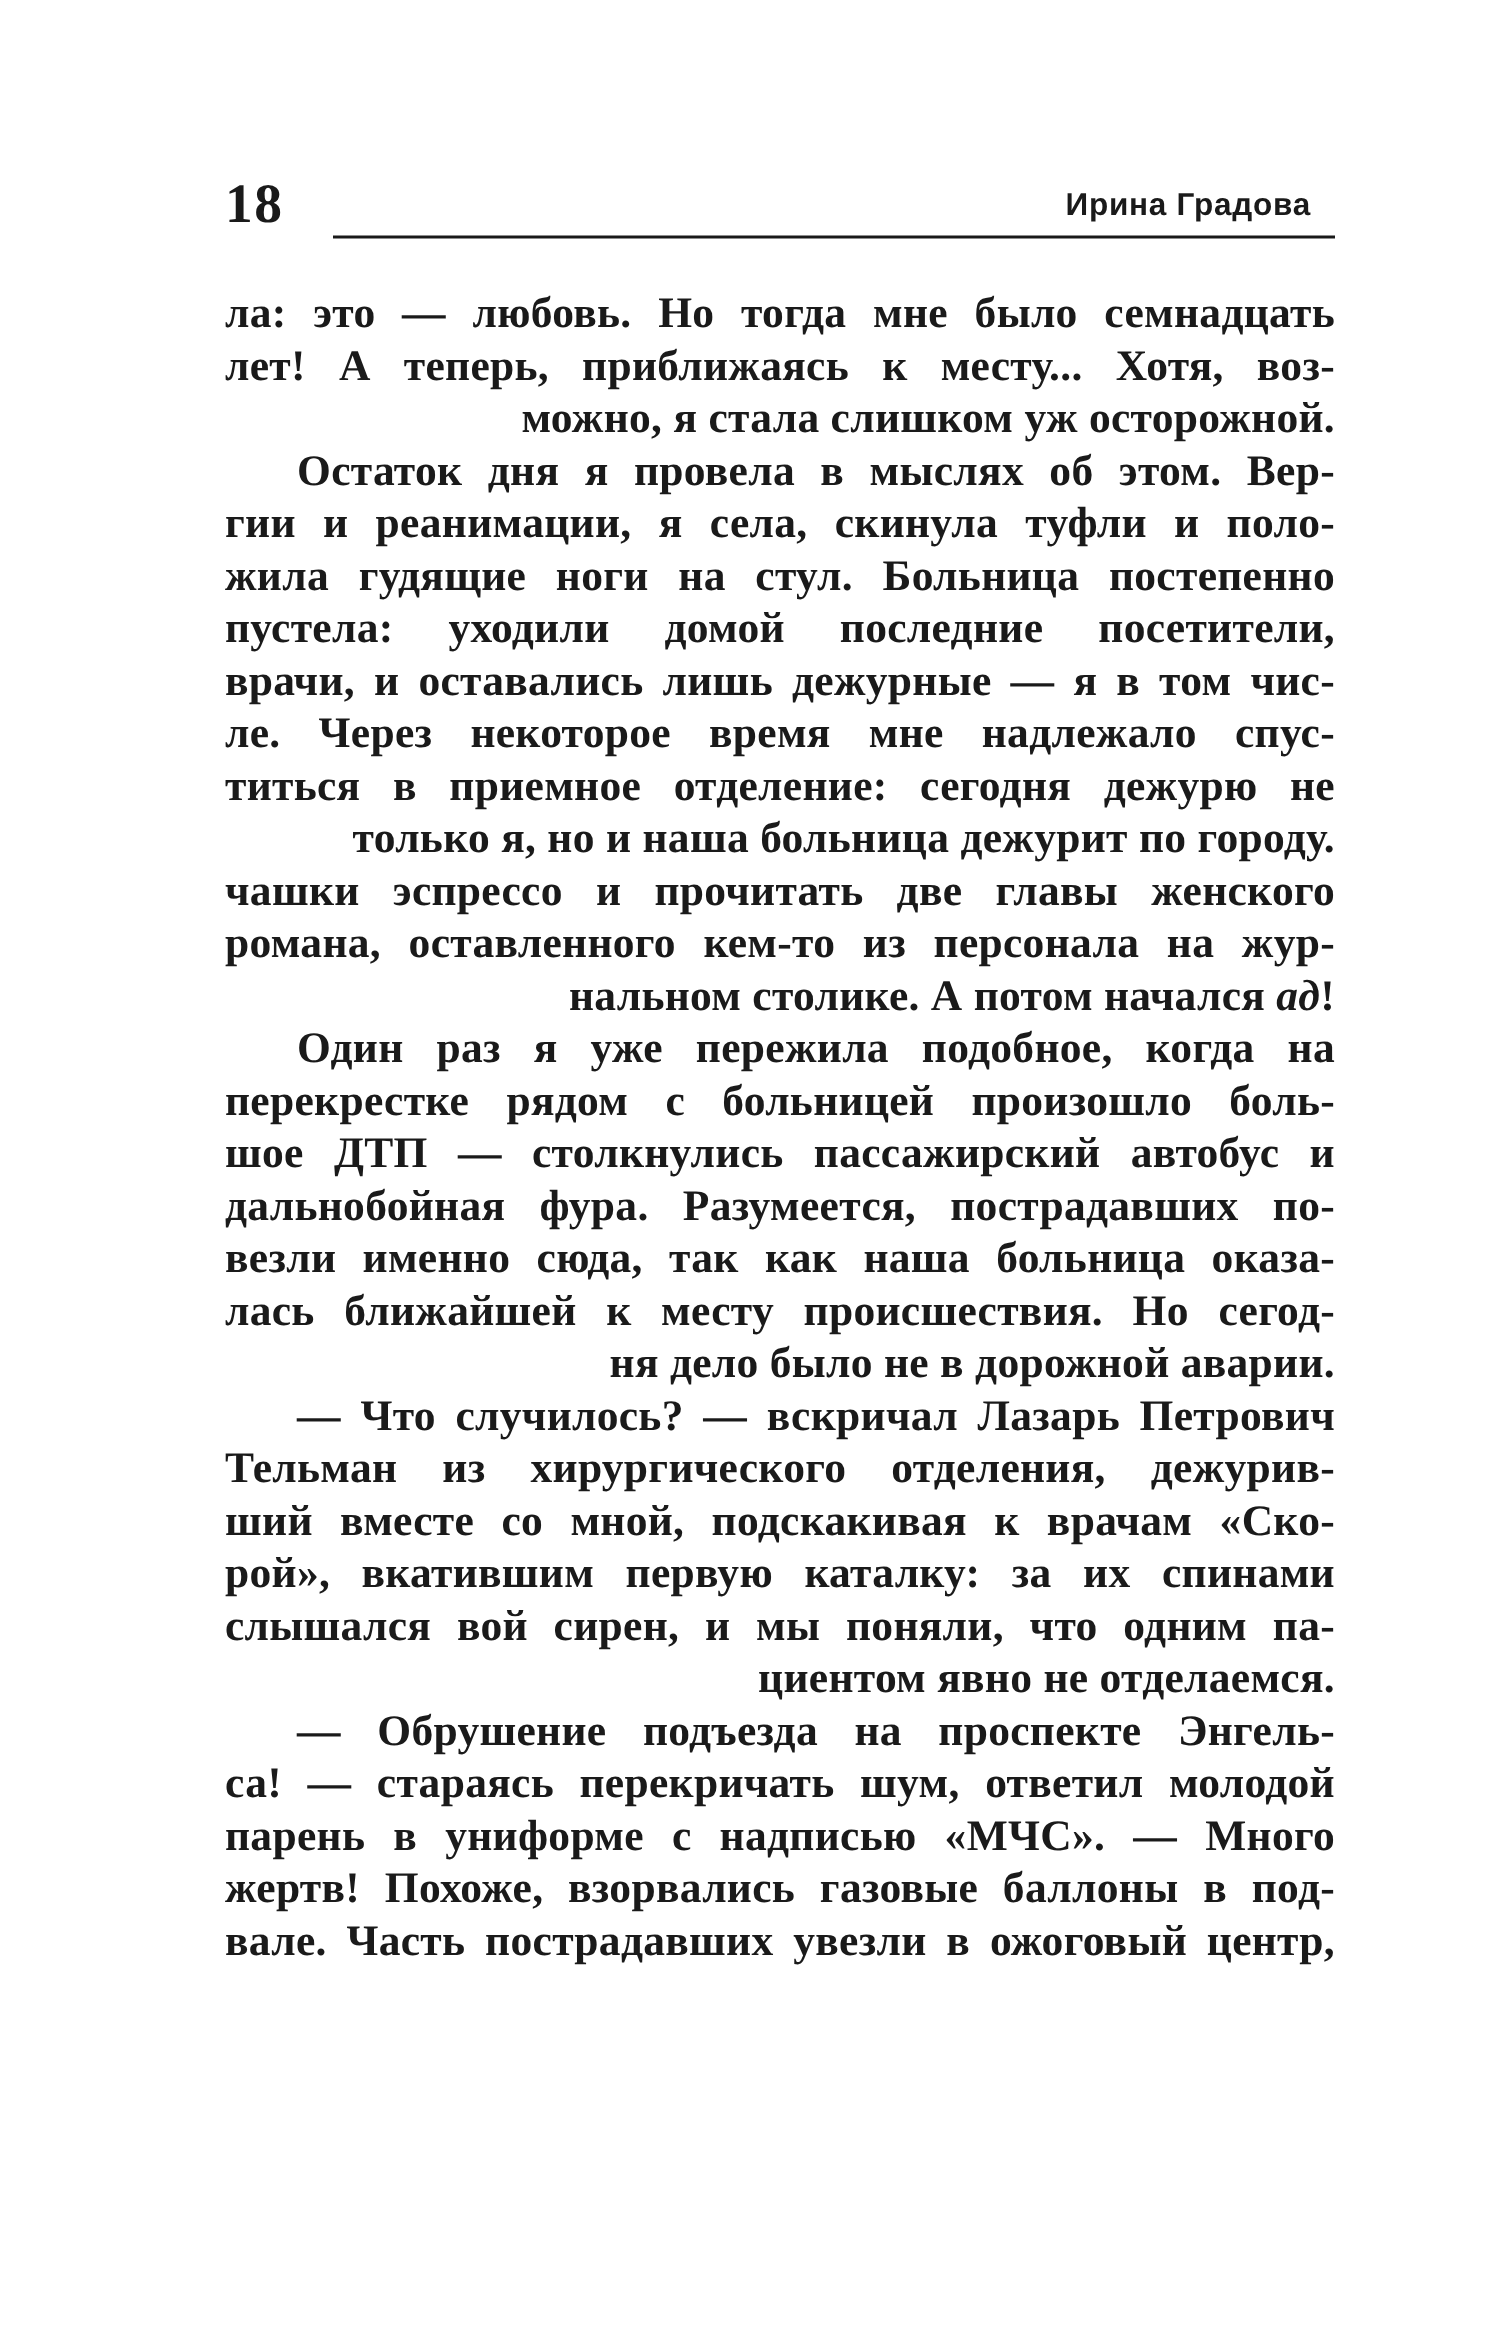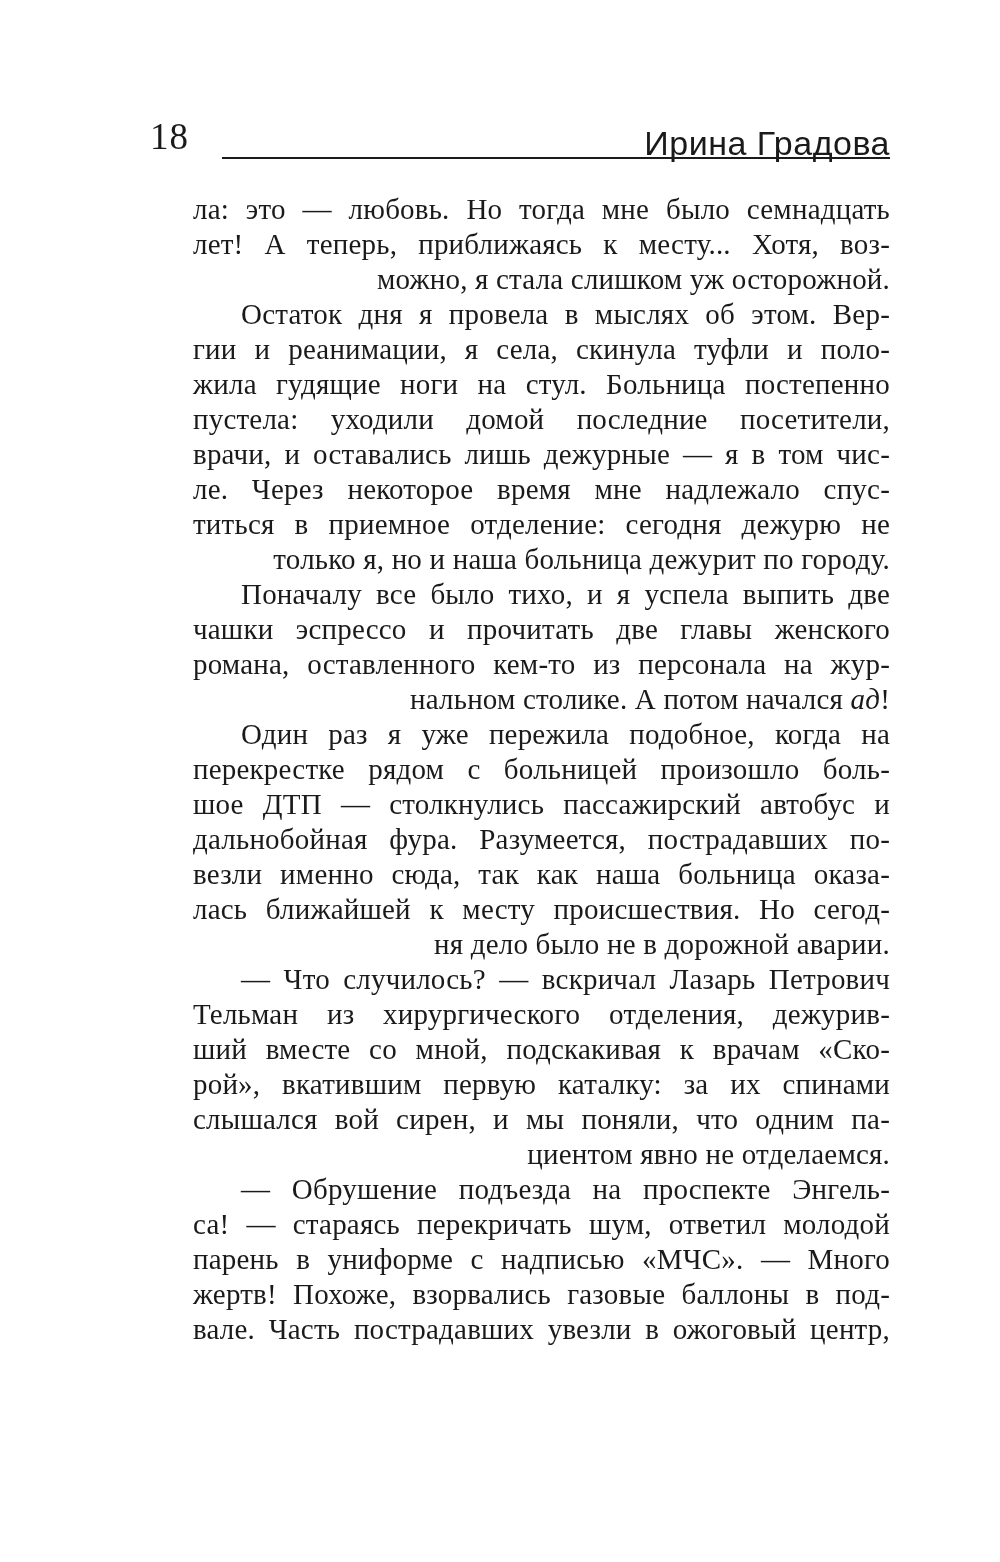--- a/index.html
+++ b/index.html
@@ -4,20 +4,21 @@
 <style>
   html, body { margin: 0; padding: 0; }
   .page {
     position: relative;
     width: 916px;
     height: 1562px;
     background: var(--paper, #ffffff);
     color: var(--ink, #1a1a1a);
     font-family: "Liberation Serif", "DejaVu Serif", serif;
     overflow: hidden;
+    font-weight: bold;
   }
   .content {
     position: absolute;
     left: 150px;
     top: 0;
     width: 740px;
   }
   .header {
     position: relative;
     height: 192px;
@@ -25,24 +26,24 @@
   .pagenum {
     position: absolute;
     left: 0;
     top: 118px;
     font-size: 37px;
     line-height: 1;
     letter-spacing: 1px;
   }
   .runtitle {
     position: absolute;
-    right: 0;
+    right: 16px;
     top: 126px;
     font-family: "Liberation Sans", "DejaVu Sans", sans-serif;
-    font-size: 34px;
+    font-size: 21px;
     line-height: 1;
     letter-spacing: 0.5px;
   }
   .rule {
     position: absolute;
     left: 72px;
     right: 0;
     top: 157px;
     height: 2px;
     background: var(--ink, #1a1a1a);
@@ -52,21 +53,20 @@
     letter-spacing: 0.2px;
   }
   .paragraph { margin: 0; }
   .line {
     line-height: 35px;
     text-align: right;
   }
   .line.just {
     text-align: justify;
     text-align-last: justify;
-    margin-left: 43px;
   }
   .line.first {
     padding-left: 48px;
   }
   .italic { font-style: italic; }
 </style>
 </head>
 <body>
 
 <div class="page" style="--paper: #ffffff; --ink: #1a1a1a;">
@@ -86,21 +86,20 @@
           <div class="line just first"><span>Остаток дня я провела в мыслях об этом. Вер-</span></div>
           <div class="line just"><span>гии и реанимации, я села, скинула туфли и поло-</span></div>
           <div class="line just"><span>жила гудящие ноги на стул. Больница постепенно</span></div>
           <div class="line just"><span>пустела: уходили домой последние посетители,</span></div>
           <div class="line just"><span>врачи, и оставались лишь дежурные — я в том чис-</span></div>
           <div class="line just"><span>ле. Через некоторое время мне надлежало спус-</span></div>
           <div class="line just"><span>титься в приемное отделение: сегодня дежурю не</span></div>
           <div class="line"><span>только я, но и наша больница дежурит по городу.</span></div>
         </div>
         <div class="paragraph">
-          <div class="line just first"><span>Поначалу все было тихо, и я успела выпить две</span></div>
           <div class="line just"><span>чашки эспрессо и прочитать две главы женского</span></div>
           <div class="line just"><span>романа, оставленного кем-то из персонала на жур-</span></div>
           <div class="line"><span>нальном столике. А потом начался </span><span class="italic">ад</span><span>!</span></div>
         </div>
         <div class="paragraph">
           <div class="line just first"><span>Один раз я уже пережила подобное, когда на</span></div>
           <div class="line just"><span>перекрестке рядом с больницей произошло боль-</span></div>
           <div class="line just"><span>шое ДТП — столкнулись пассажирский автобус и</span></div>
           <div class="line just"><span>дальнобойная фура. Разумеется, пострадавших по-</span></div>
           <div class="line just"><span>везли именно сюда, так как наша больница оказа-</span></div>

